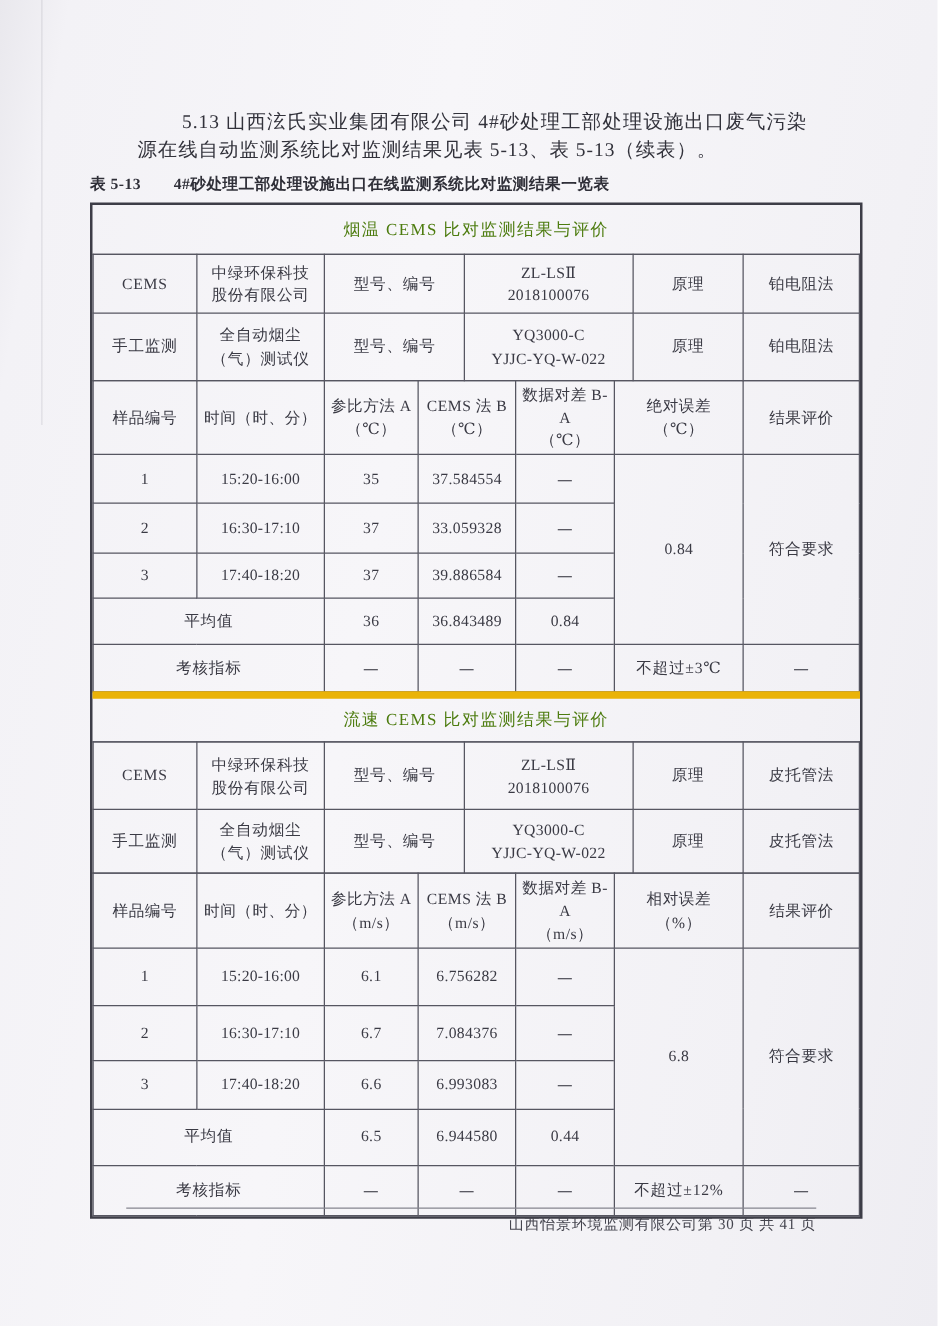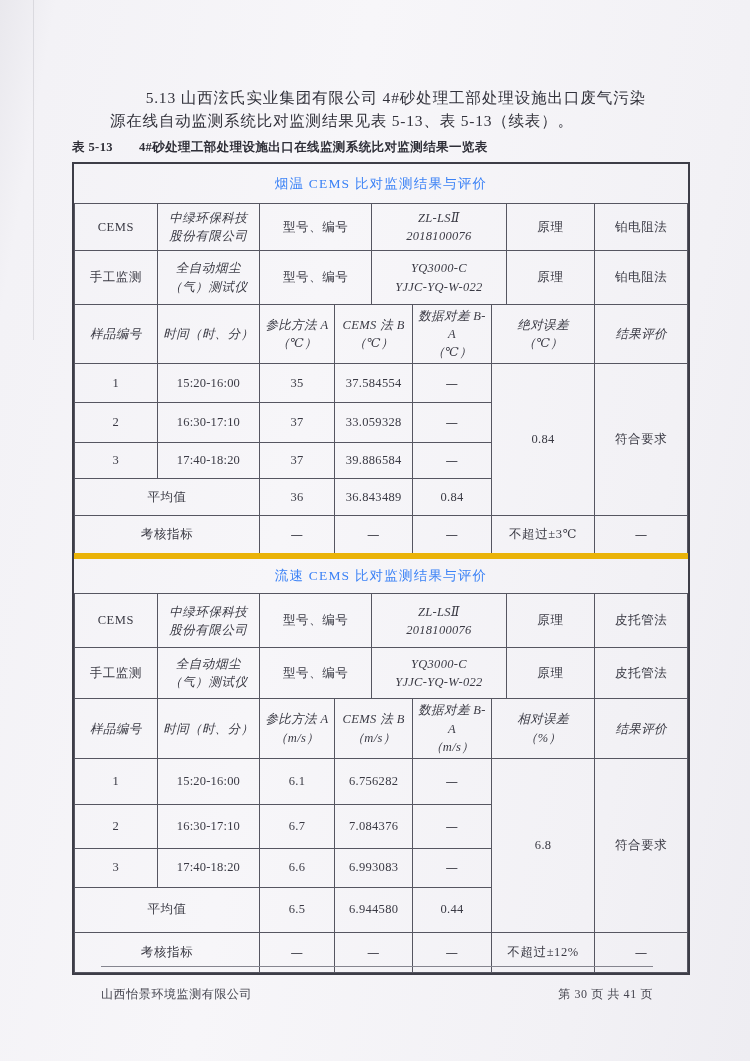--- a/index.html
+++ b/index.html
@@ -20,40 +20,40 @@
   .caption{
     margin:7px 60px 0 72px;text-align:left;
     font-weight:bold;font-size:12.5px;letter-spacing:.4px;color:#2f2f38;
   }
   .doc-table{
     margin:6px 0 0 72px;width:614px;
     border:2px solid #3d3d47;background:transparent;
   }
   .sec-title{
     height:39px;display:flex;align-items:center;justify-content:center;
-    font-size:13.5px;letter-spacing:1.2px;color:#3b82f6;
+    font-size:13.5px;letter-spacing:1.2px;color:#4d7c0f;
     border-bottom:1px solid #565661;
   }
   .sec-title.b{height:34px;}
   table{border-collapse:collapse;width:100%;table-layout:fixed;margin-top:-1px;}
   td,th{
     border:1px solid #565661;
     text-align:center;vertical-align:middle;
     font-size:12.5px;font-weight:normal;letter-spacing:.6px;color:#3a3a44;
     padding:2px 3px;overflow:hidden;
   }
   th{letter-spacing:.4px;}
-  .ln{display:block;line-height:1.45;font-style:italic;}
+  .ln{display:block;line-height:1.45;}
   .num{letter-spacing:.3px;}
   .time{letter-spacing:.2px;}
   .dash{font-family:"DejaVu Sans",sans-serif;}
   .footer{
     position:absolute;left:101px;top:966px;width:552px;
-    border-top:1px solid #85858f;padding-top:19px;
-    display:flex;justify-content:space-between;
+    border-top:1px solid #85858f;padding-top:4px;
+    display:flex;justify-content:flex-end;
     font-size:12px;letter-spacing:.6px;color:#45454f;
   }
 </style>
 </head>
 <body>
 
 <div class="scan-edge"></div>
 
 <p class="heading">5.13 山西泫氏实业集团有限公司 4#砂处理工部处理设施出口废气污染源在线自动监测系统比对监测结果见表 5-13、表 5-13（续表）。</p>
 

